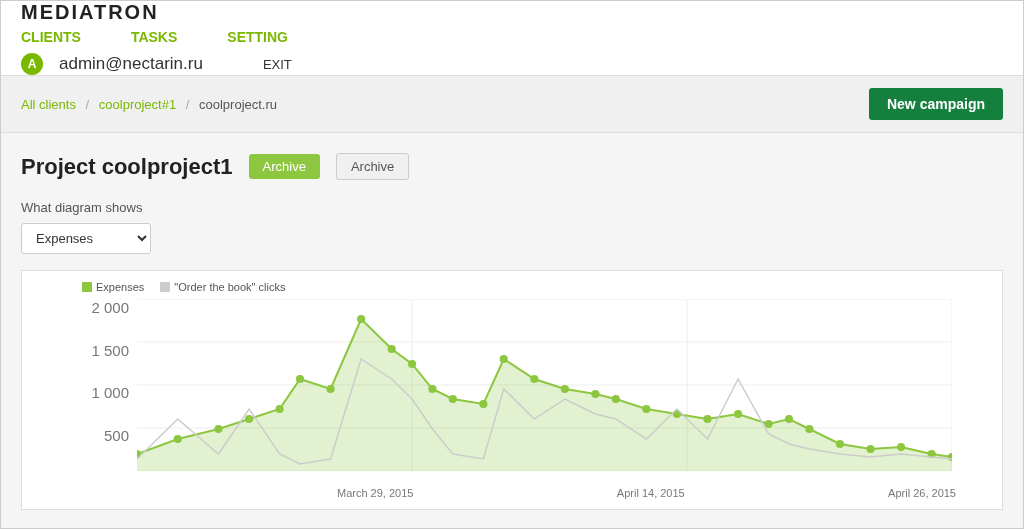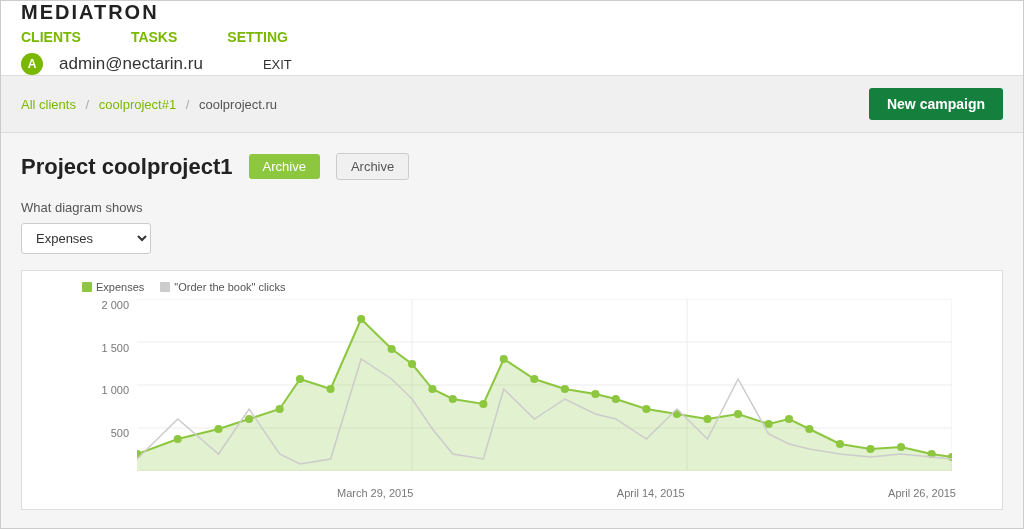--- a/index.html
+++ b/index.html
@@ -200,21 +200,21 @@
       right: 0;
       top: 0;
       bottom: 30px;
       width: 40px;
       display: flex;
       flex-direction: column;
       justify-content: space-between;
       align-items: flex-start;
       padding-left: 8px;
     }
-    .y-label { font-size: 11px; color: #777; }
+    .y-label { font-size: 15px; color: #777; }
     .x-label { font-size: 11px; color: #777; }
   </style>
 </head>
 <body>
 
 <div class="window">
 
   <div class="header">
     <div class="logo">MEDIATRON</div>
     <nav class="nav">

